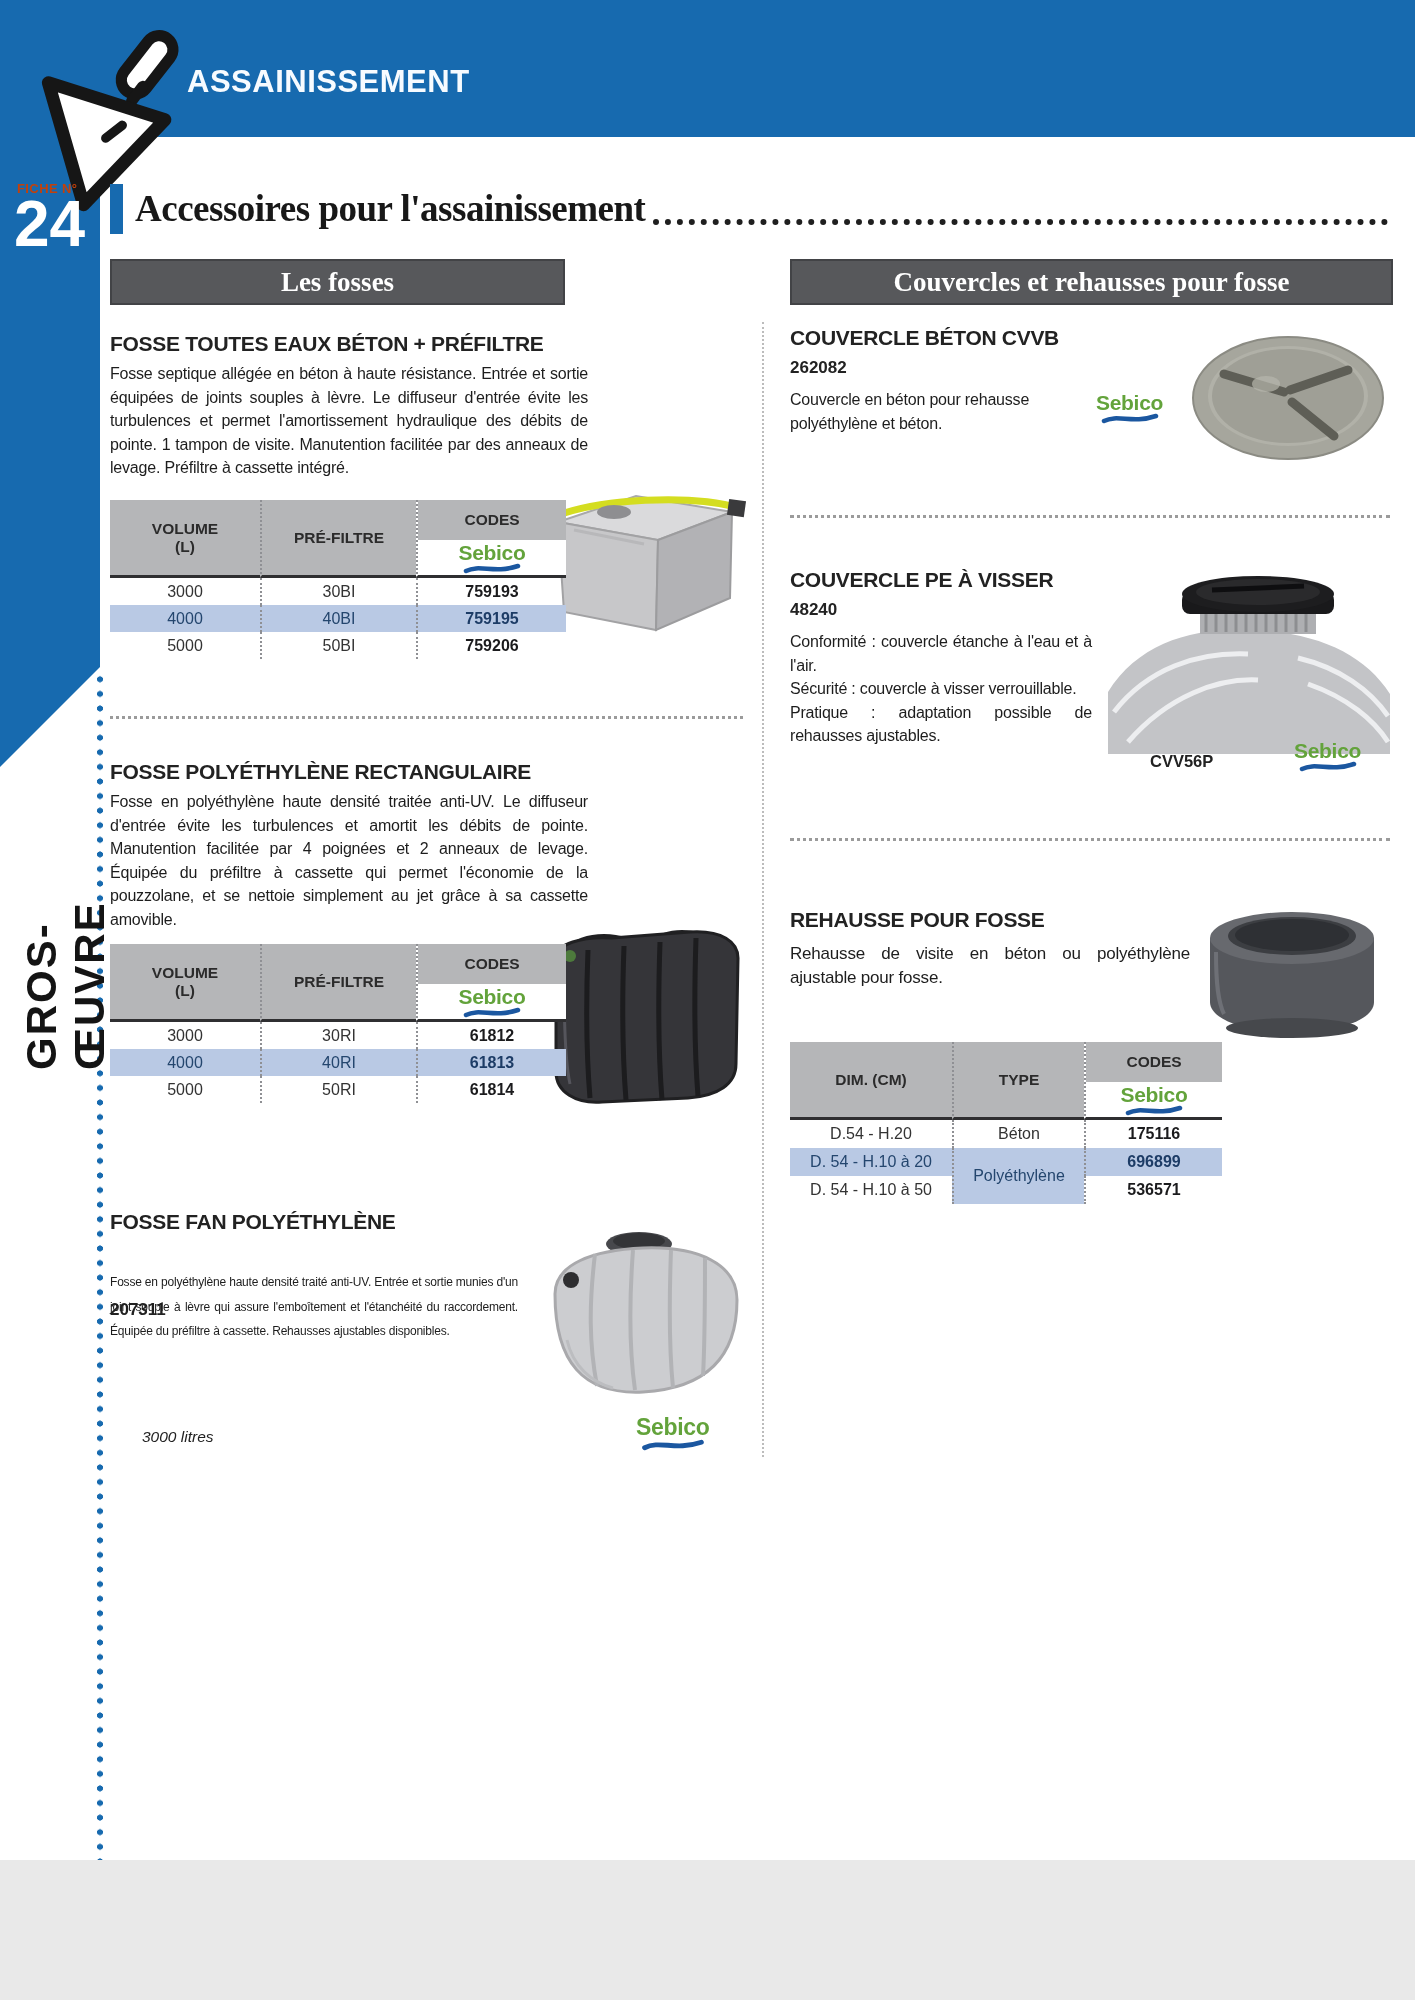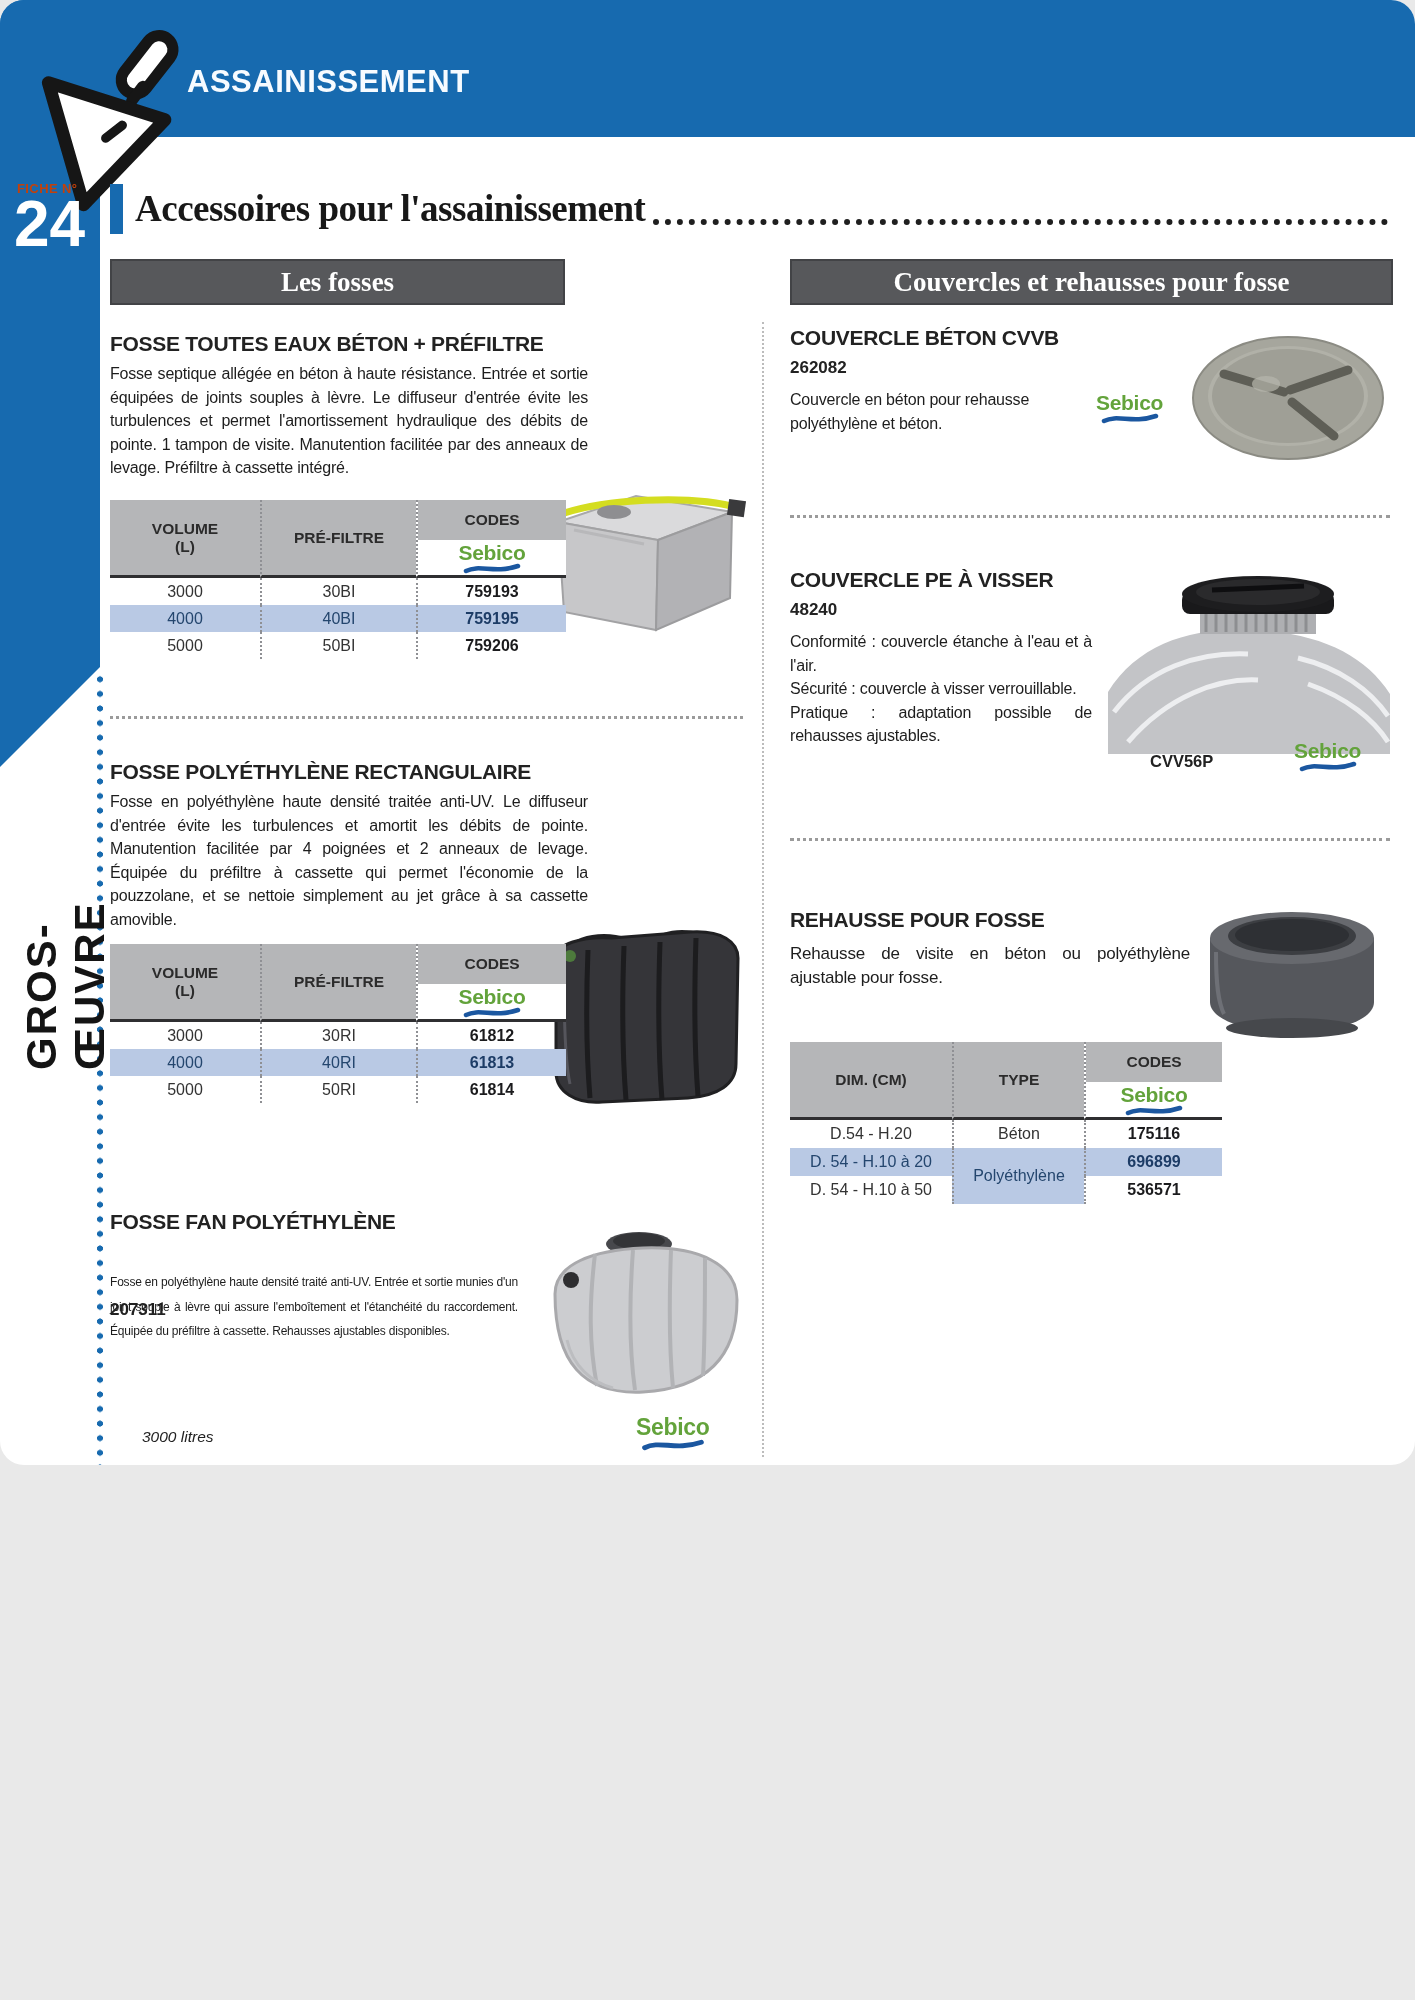--- a/index.html
+++ b/index.html
@@ -1,17 +1,17 @@
 <!DOCTYPE html>
 <html><head>
 <meta charset="utf-8">
 <style>
   html,body{margin:0;padding:0;background:#e9e9e9;}
-  .page{position:relative;width:1415px;height:1465px;background:#ffffff;overflow:hidden;
-        font-family:"Liberation Sans",sans-serif;color:#1e1e1e;border-radius:24px;}
+  .page{position:relative;width:1415px;height:1860px;background:#ffffff;overflow:hidden;
+        font-family:"Liberation Sans",sans-serif;color:#1e1e1e;}
   .abs{position:absolute;}
 
   
   .top-band{left:0;top:0;width:1415px;height:137px;background:#176aaf;}
   .side-band{left:0;top:0;width:100px;height:667px;background:#176aaf;}
   .side-tri{left:0;top:667px;width:100px;height:100px;background:#176aaf;
             clip-path:polygon(0 0,100% 0,0 100%);}
   .cat-title{left:187px;top:64px;font-size:31px;font-weight:800;color:#f7fbff;letter-spacing:0.5px;}
   .fiche-label{left:17px;top:181px;font-size:13px;font-weight:700;color:#c2410c;letter-spacing:0.4px;}
   .fiche-num{left:14px;top:192px;font-size:64px;font-weight:800;color:#fff;line-height:1;}

